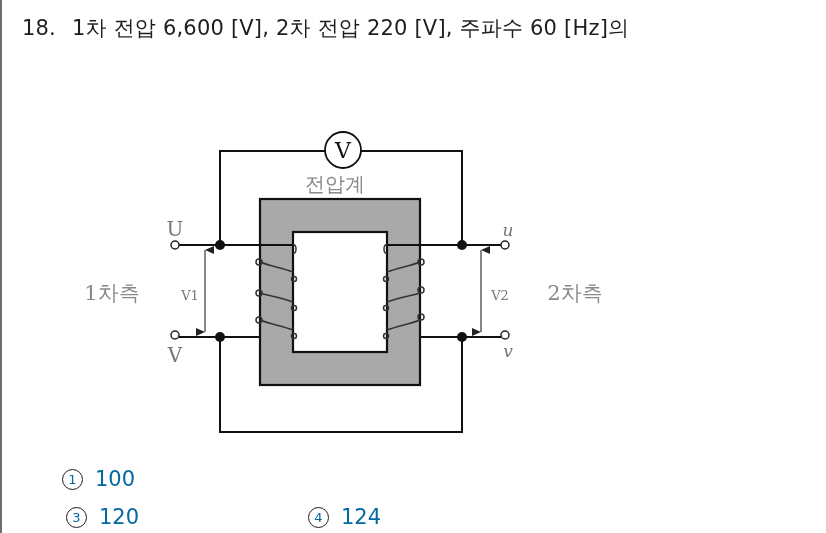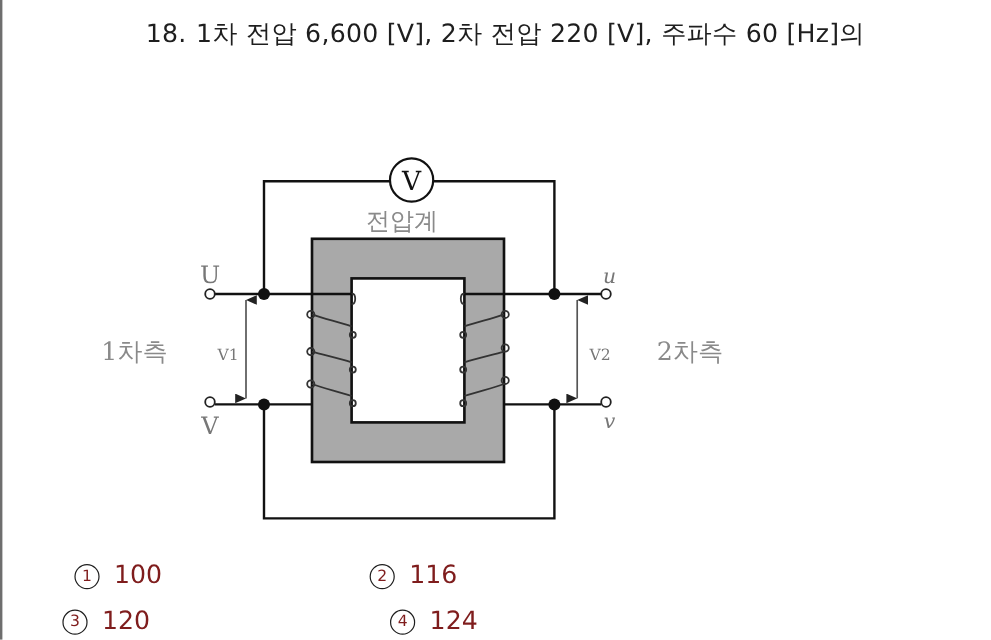--- a/index.html
+++ b/index.html
@@ -24,55 +24,55 @@
     .question {
       position: absolute;
       left: 22px;
       top: 14px;
       width: 790px;
       font-size: 21px;
       line-height: 29px;
       letter-spacing: 0.2px;
       color: #1e1e1e;
     }
-    .q-line { white-space: nowrap; display: block; text-align: center; }
+    .q-line { white-space: nowrap; display: block; }
     .q-line.indent { padding-left: 50px; }
     .q-num { display: inline-block; width: 50px; }
     .diagram {
       position: absolute;
       left: 0; top: 0;
       width: 826px; height: 533px;
     }
     .choices {
       position: absolute;
       left: 0; top: 0;
       width: 826px; height: 533px;
     }
     .choice {
       position: absolute;
       font-size: 21px;
       line-height: 26px;
       white-space: nowrap;
-      color: #7f1d1d;
+      color: #0369a1;
     }
     .choice .mark {
       display: inline-block;
       width: 19px; height: 19px;
       border: 1.4px solid #1e1e1e;
       border-radius: 50%;
       font-size: 13px;
       line-height: 19px;
       text-align: center;
       margin-right: 12px;
       vertical-align: 2px;
     }
     .c1 { left: 62px;  top: 466px; }
     .c2 { left: 308px; top: 466px; }
-    .c3 { left: 52px;  top: 504px; }
-    .c4 { left: 325px; top: 504px; }
+    .c3 { left: 66px;  top: 504px; }
+    .c4 { left: 308px; top: 504px; }
   </style>
 </head>
 <body>
 
 <div class="left-border"></div>
 
 <div class="question">
   <span class="q-line"><span class="q-num">18.</span><span>1차 전압 6,600 [V], 2차 전압 220 [V], 주파수 60 [Hz]의</span></span>
 </div>
 
@@ -166,22 +166,19 @@
   </g>
 
   <text x="112" y="300" text-anchor="middle" font-family="'DejaVu Serif', serif" font-size="21" fill="#8a8a8a">1차측</text>
   <text x="575" y="300" text-anchor="middle" font-family="'DejaVu Serif', serif" font-size="21" fill="#8a8a8a">2차측</text>
 </svg>
 
 <div class="choices">
   <div class="choice c1">
     <span class="mark">1</span><span>100</span>
   </div>
-  <div class="choice c2">
-    <span class="mark">2</span><span>116</span>
-  </div>
   <div class="choice c3">
     <span class="mark">3</span><span>120</span>
   </div>
   <div class="choice c4">
     <span class="mark">4</span><span>124</span>
   </div>
 </div>
 
 </body></html>

